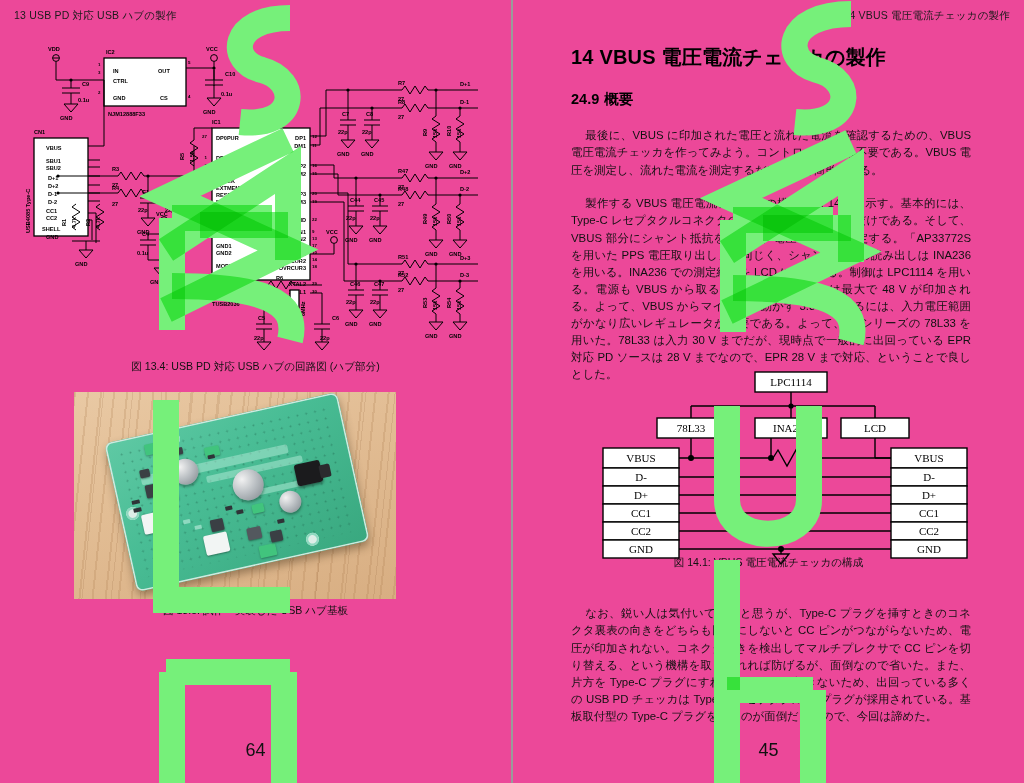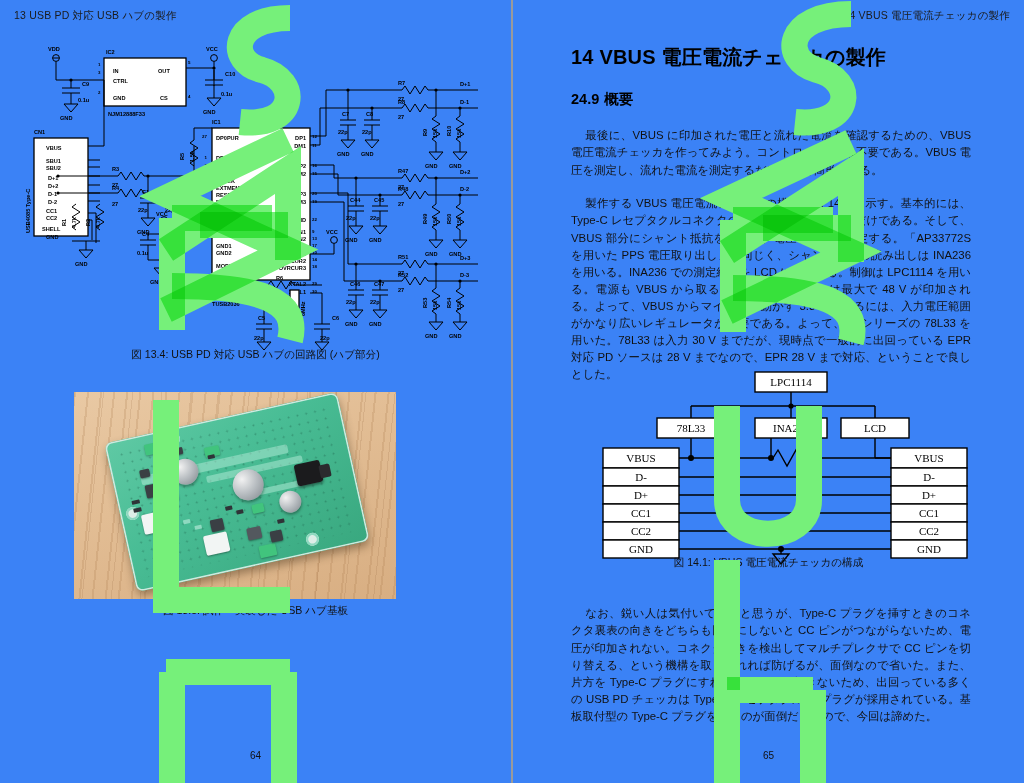--- a/index.html
+++ b/index.html
@@ -5,21 +5,21 @@
   * { box-sizing: border-box; }
   html, body {
     margin: 0; padding: 0;
     width: 1024px; height: 783px;
     background: #ffffff;
     font-family: "Liberation Sans", "DejaVu Sans", sans-serif;
     overflow: hidden;
   }
   #spread { position: relative; width: 1024px; height: 783px; background:#fff; }
 
-  .page { position: absolute; top: 0; height: 783px; background: #3b82f6; overflow: hidden; }
+  .page { position: absolute; top: 0; height: 783px; background: #ec4899; overflow: hidden; }
   #page-left  { left: 0;   width: 511px; }
   #page-divider { position:absolute; left:511px; top:0; width:2px; height:783px; background:#9a9a9a; }
   #page-right { left: 513px; width: 511px; }
 
   .page-inner { position: relative; width: 100%; height: 100%; }
 
   
   .runhead {
     position: absolute; top: 9px; font-size: 10.5px; color: #1a1a1a;
     letter-spacing: .2px; white-space: nowrap;
@@ -77,21 +77,21 @@
 
   
   #schematic { position: absolute; left: 8px; top: 28px; width: 496px; height: 325px; }
   #schematic svg { display:block; }
   .sc-line { stroke:#000; stroke-width:1; fill:none; }
   .sc-box  { fill:#fff; stroke:#000; stroke-width:1.3; }
   .sc-t-b  { font-size:5.6px; fill:#000; font-weight:bold; font-family:"Liberation Sans",sans-serif; }
   .sc-pin  { font-size:4.4px; fill:#000; font-weight:bold; }
   .sc-dot  { fill:#000; }
 
-  #cap-134 { top: 348px; }
+  #cap-134 { top: 360px; }
 
   
   #photo { position: absolute; left: 74px; top: 392px; width: 322px; height: 207px; overflow: hidden; }
   .photo-bg {
     position:absolute; inset:0;
     background:
       repeating-linear-gradient(96deg, rgba(168,120,74,.22) 0 2px, rgba(255,255,255,0) 2px 13px),
       repeating-linear-gradient(96deg, rgba(140,94,55,.16) 0 1px, rgba(255,255,255,0) 1px 29px),
       linear-gradient(160deg, #e9c9a4 0%, #e2bd94 42%, #d8ae82 100%);
   }
@@ -125,21 +125,21 @@
   .barrel::after{content:"";position:absolute;right:-9px;top:6px;width:11px;height:13px;background:#2b2b2e;border-radius:2px;}
   .smd { position:absolute; background:#2f3337; border-radius:.6px; }
   .smd.g { background:#8fd9c0; }
   .grn { position:absolute; background:#41c47d; border-radius:1.5px; box-shadow:0 1px 2px rgba(0,0,0,.3); }
 
   #cap-135 { top: 604px; }
 
   
   .folio {
     position: absolute; bottom: 22px; width: 100%; left: 0;
-    text-align: center; font-size: 10px; color: #111;
+    text-align: center; font-size: 18px; color: #111;
   }
 </style>
 </head>
 <body>
 
 <div id="spread">
 
   <div class="page" id="page-left">
     <div class="page-inner">
 
@@ -692,21 +692,21 @@
           <circle cx="196" cy="179" r="3" class="bd-dot"></circle>
           <line x1="196" y1="179" x2="196" y2="184" class="bd-wire"></line>
           <path d="M188,184 L204,184 L196,194 Z" class="bd-wire"></path>
         </svg>
       </div>
 
       <div class="figcaption" id="cap-141">図 14.1: VBUS 電圧電流チェッカの構成</div>
 
       <p class="body-p" id="para-3"><span class="ind"></span><span>なお、鋭い人は気付いていると思うが、Type-C プラグを挿すときのコネクタ裏表の向きをどちらも同じにしないと CC ピンがつながらないため、電圧が印加されない。コネクタ向きを検出してマルチプレクサで CC ピンを切り替える、という機構を取り入れれば防げるが、面倒なので省いた。また、片方を Type-C プラグにすればこの問題は起きないため、出回っている多くの USB PD チェッカは Type-C レセプタクル to プラグが採用されている。基板取付型の Type-C プラグを探すのが面倒だったので、今回は諦めた。</span></p>
 
-      <div class="folio">65</div>
+      <div class="folio">45</div>
 
       <div class="watermark">
         <svg viewBox="0 0 511 783" preserveAspectRatio="none" xmlns="http://www.w3.org/2000/svg">
 
           <path class="wm-text" d="M338,14 C272,14 268,60 304,70 C344,80 340,128 282,122"></path>
 
           <path class="wm-text" d="M214,252 L338,172 L338,262"></path>
           <path class="wm-text" d="M250,228 L338,228" stroke-width="20"></path>
 
           <path class="wm-text" d="M214,312 L338,252 L218,198 L338,142"></path>

